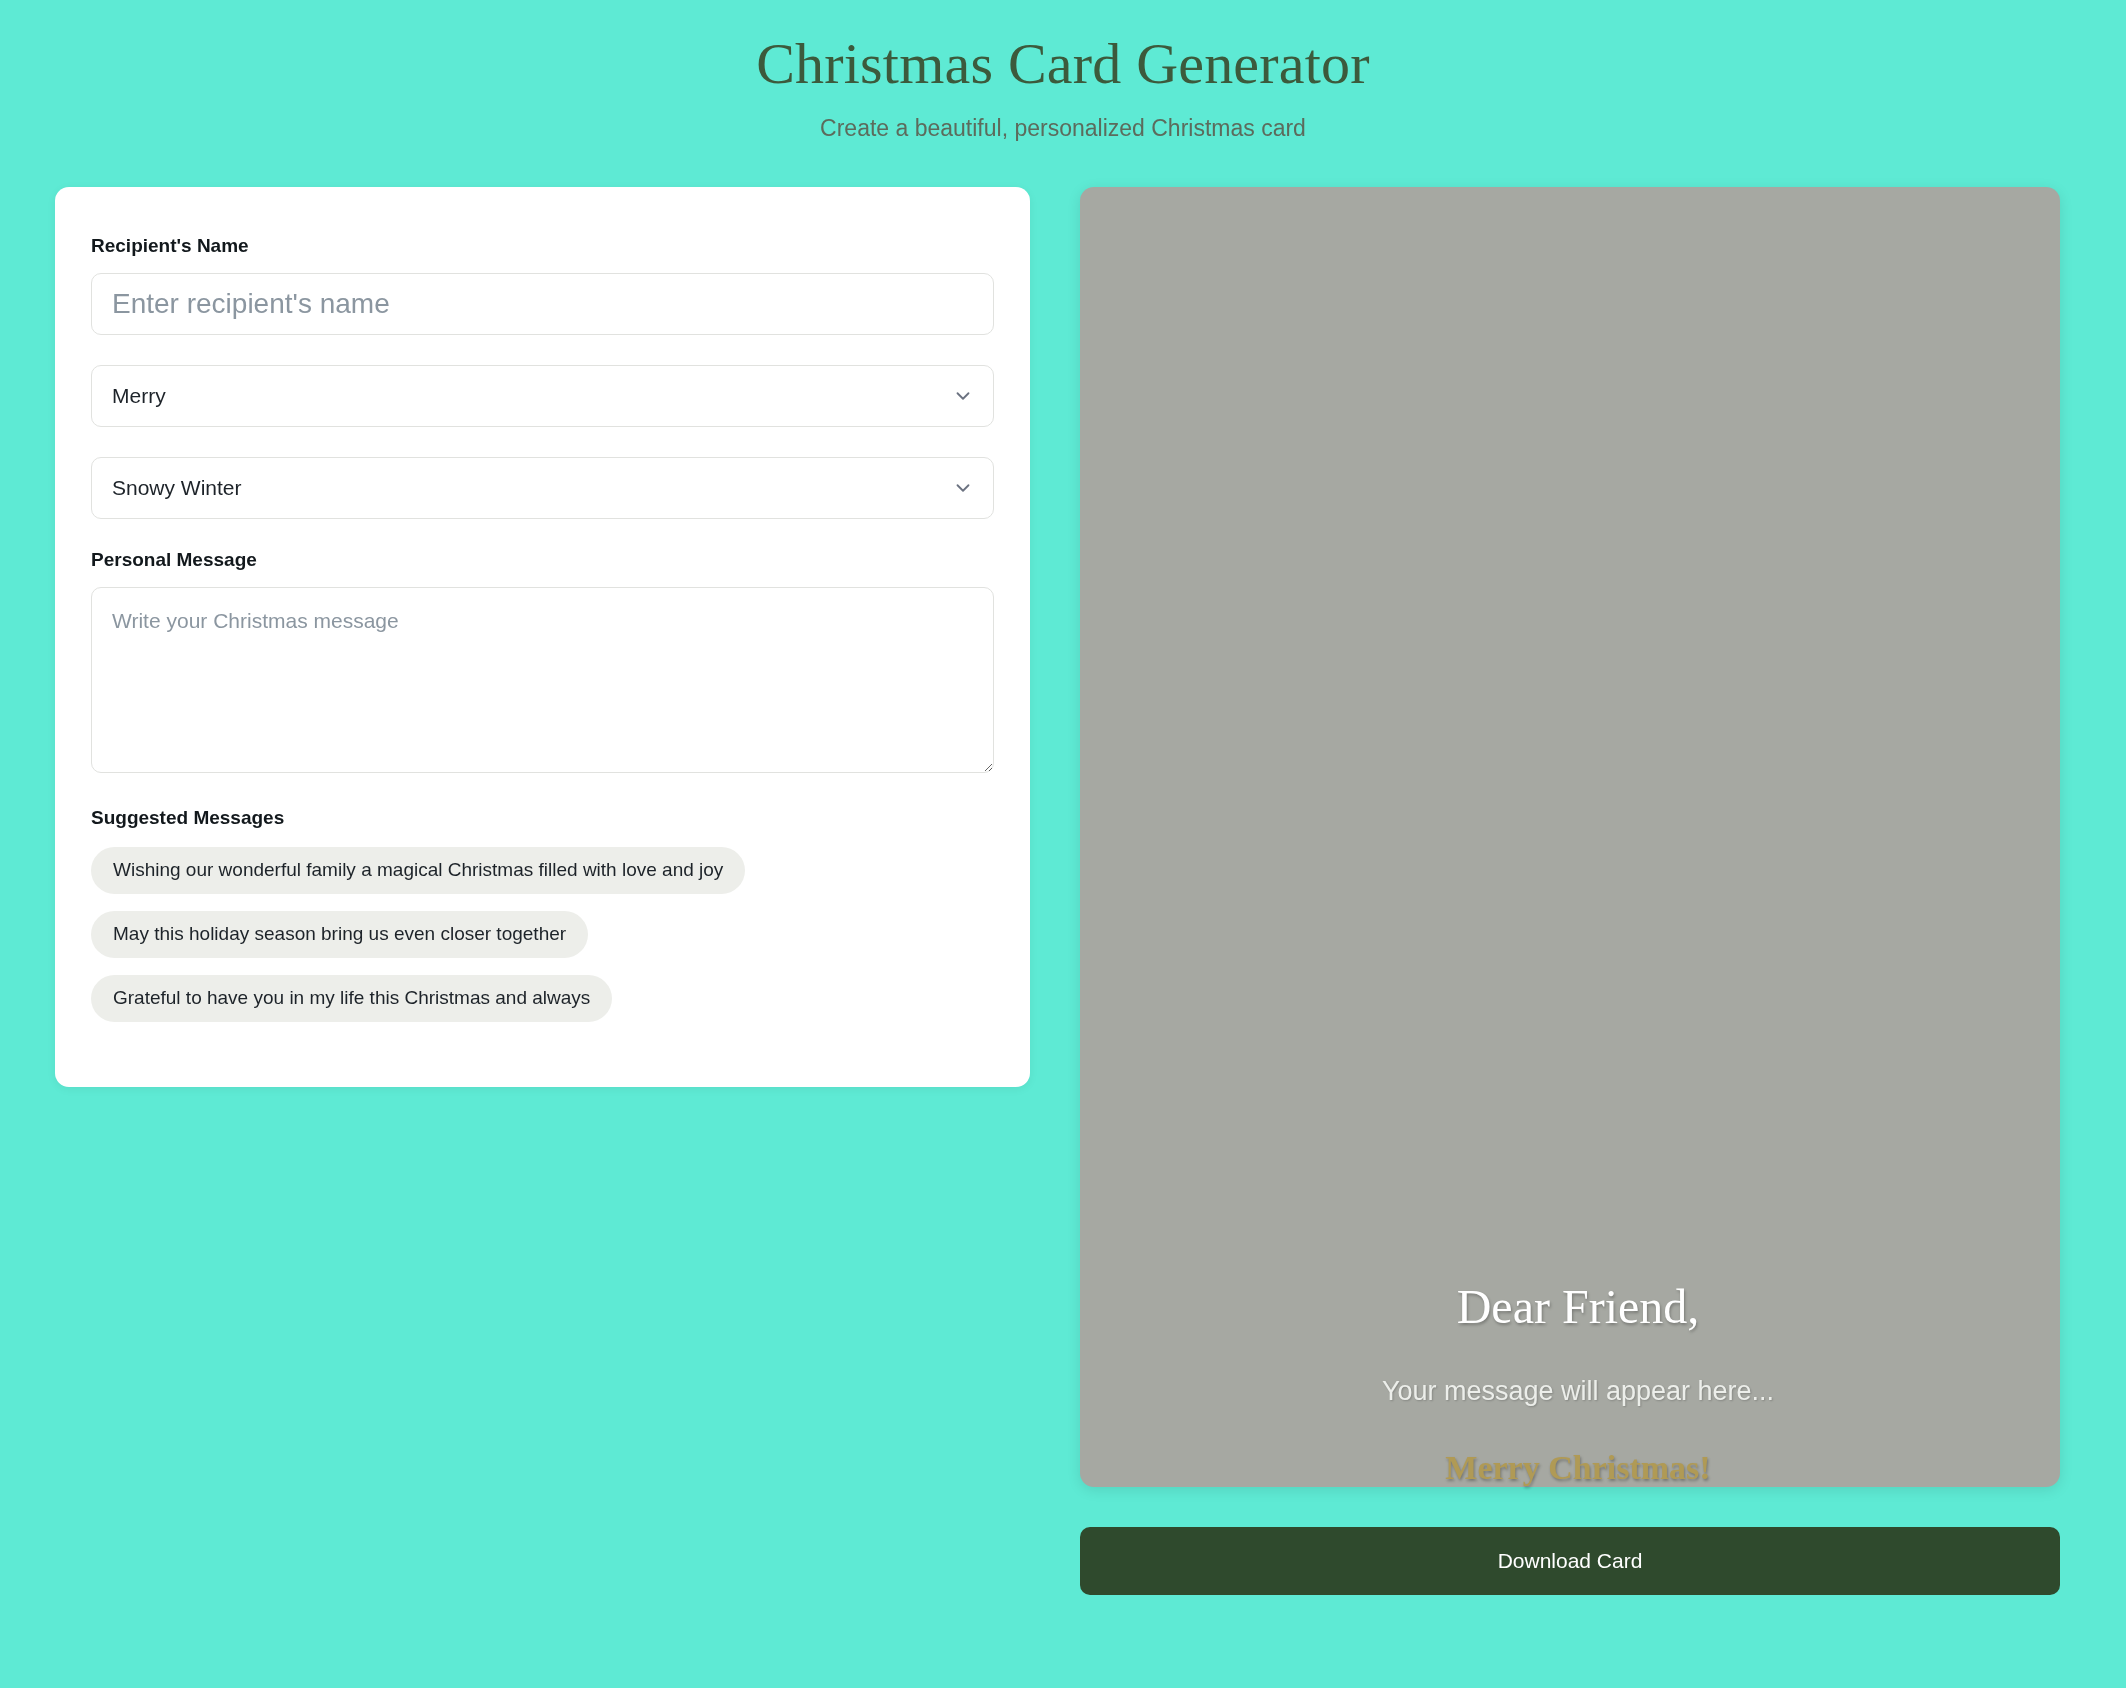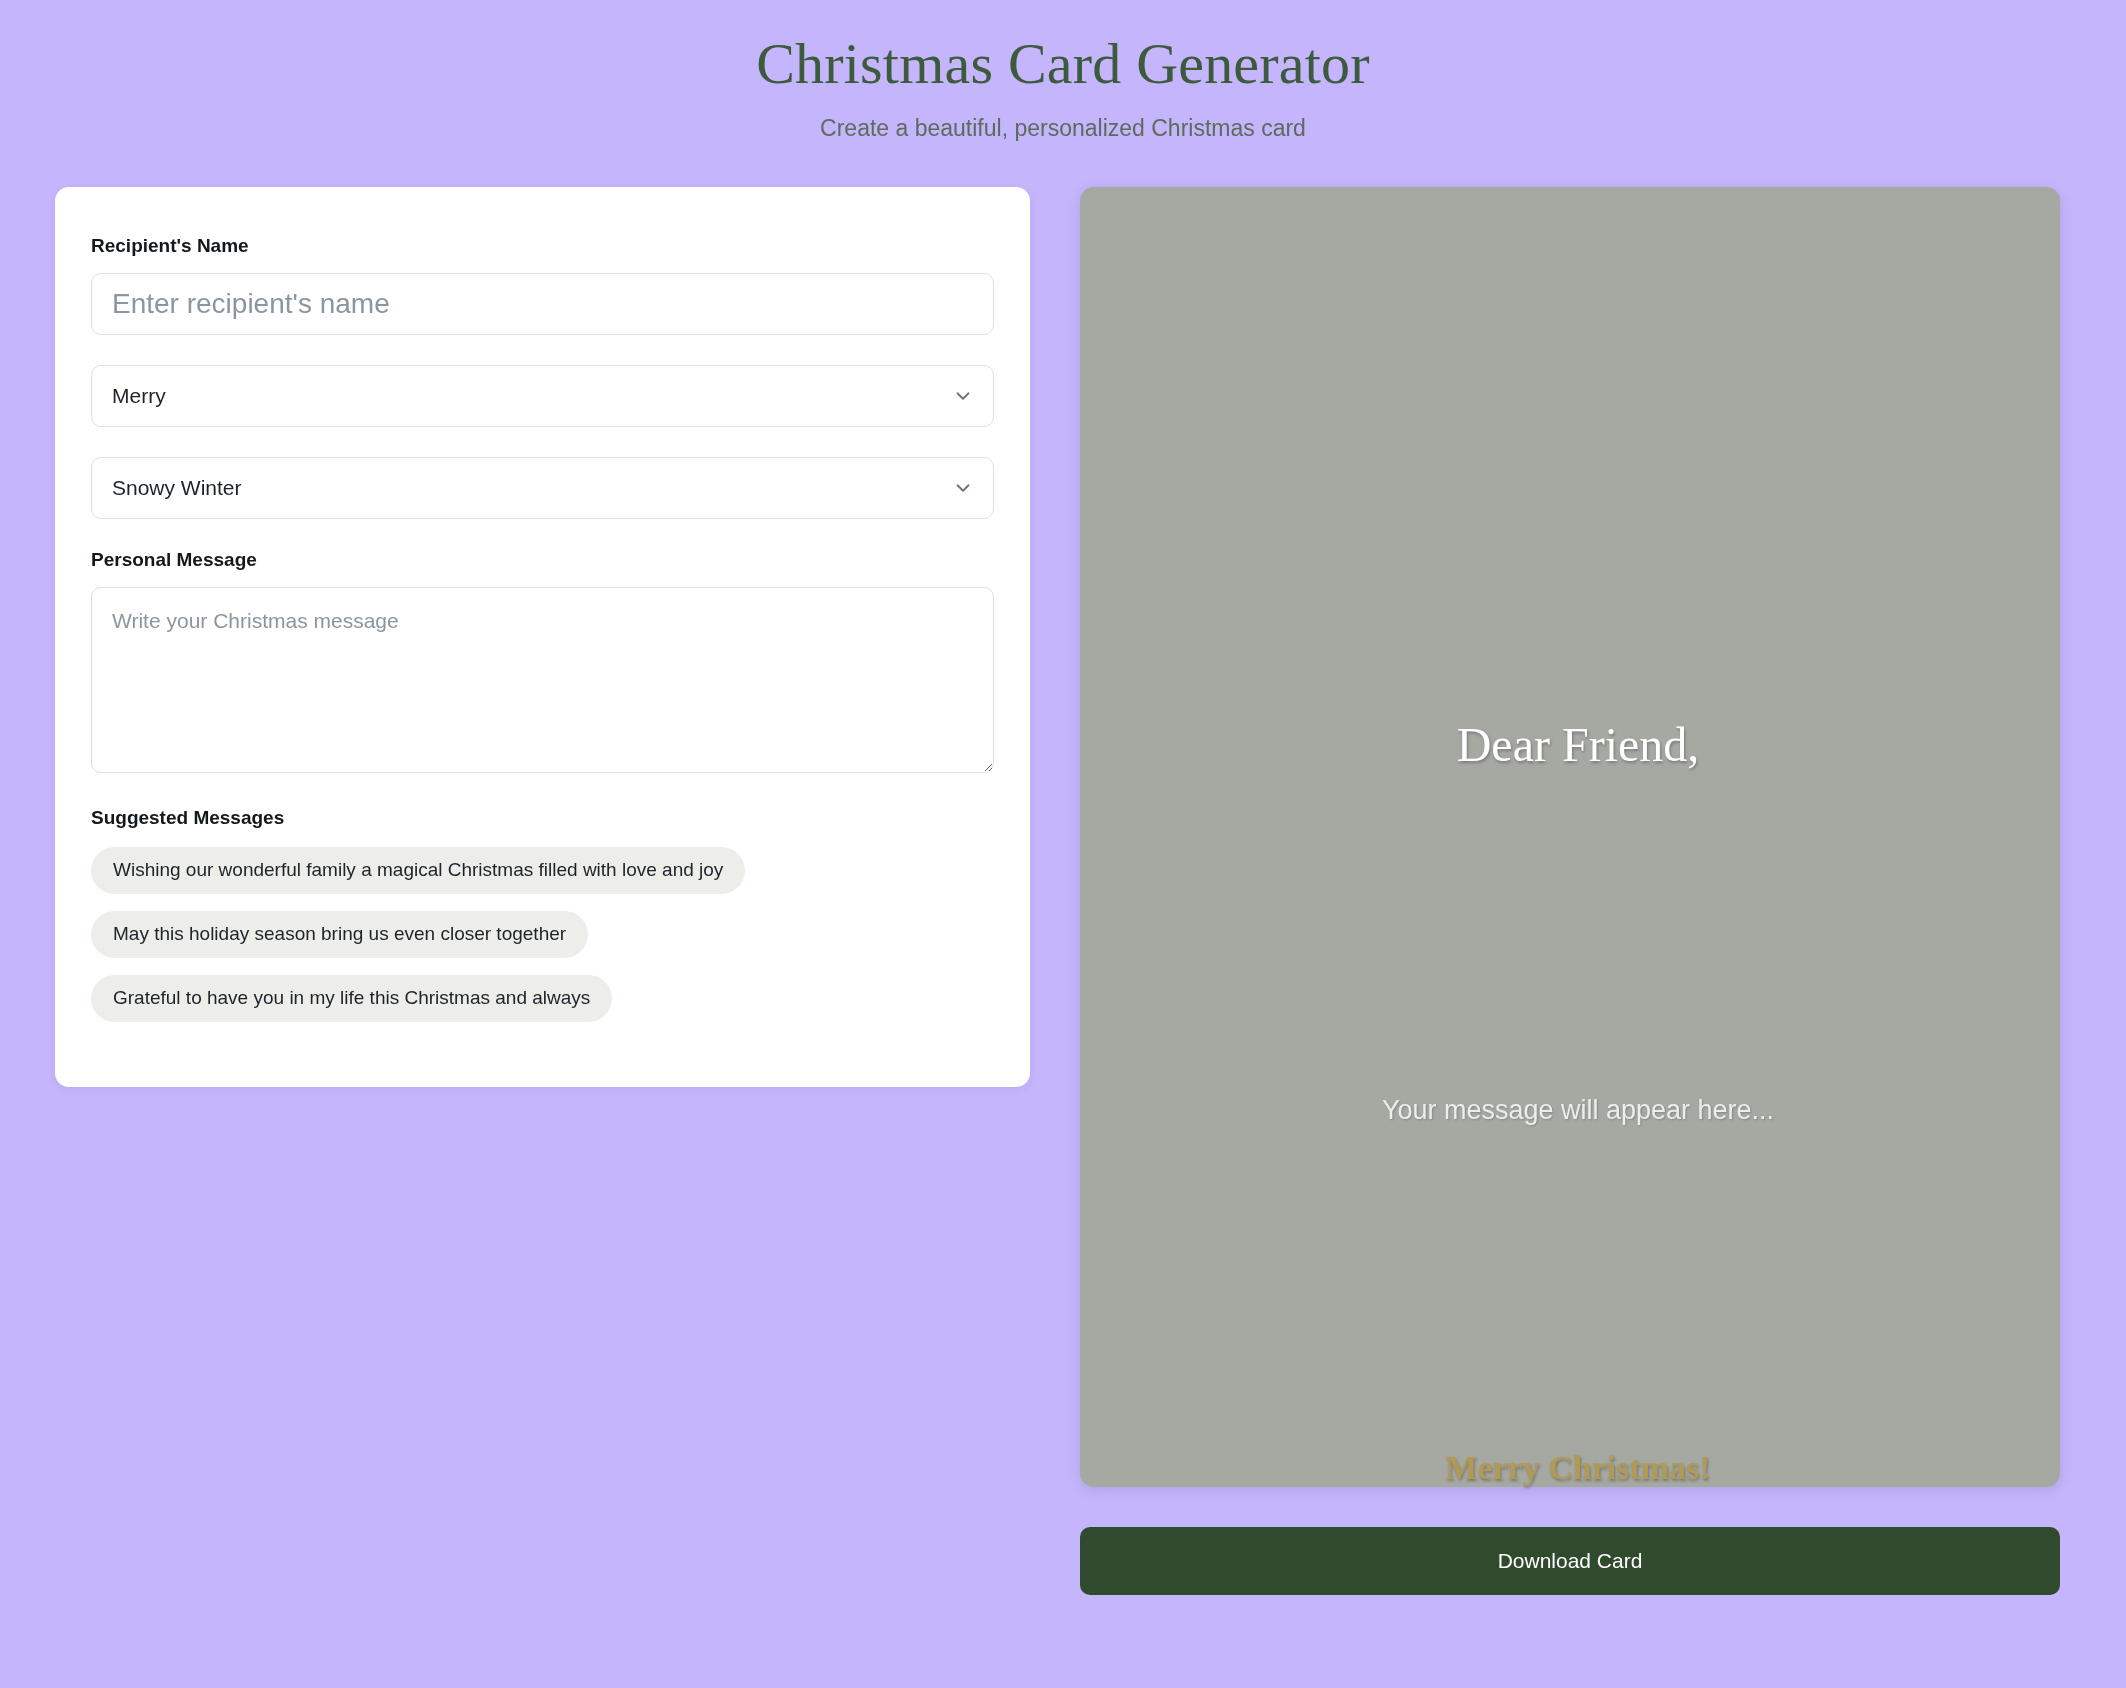--- a/index.html
+++ b/index.html
@@ -7,21 +7,21 @@
     margin: 0;
     padding: 0;
     width: 2126px;
     height: 1688px;
     background: #f4f4ef;
     font-family: "Liberation Sans", sans-serif;
   }
   .page {
     width: 2126px;
     min-height: 1688px;
-    background: #c4b5fd;
+    background: #5eead4;
     position: relative;
     overflow: hidden;
   }
 
   
   .header {
     padding-top: 30px;
     text-align: center;
   }
   .app-title {
@@ -148,21 +148,21 @@
   }
   .card-preview {
     width: 980px;
     height: 1300px;
     background: #a6a8a2;
     border-radius: 14px;
     box-shadow: 0 3px 14px rgba(0,0,0,0.10);
     display: flex;
     flex-direction: column;
     align-items: center;
-    justify-content: space-between;
+    justify-content: flex-end;
     padding-top: 530px;
     position: relative;
     padding-left: 16px;
   }
   .card-greeting {
     font-family: "Liberation Serif", serif;
     font-size: 48px;
     color: #ffffff;
     text-shadow: 1px 2px 3px rgba(0,0,0,0.28);
     margin: 0;

